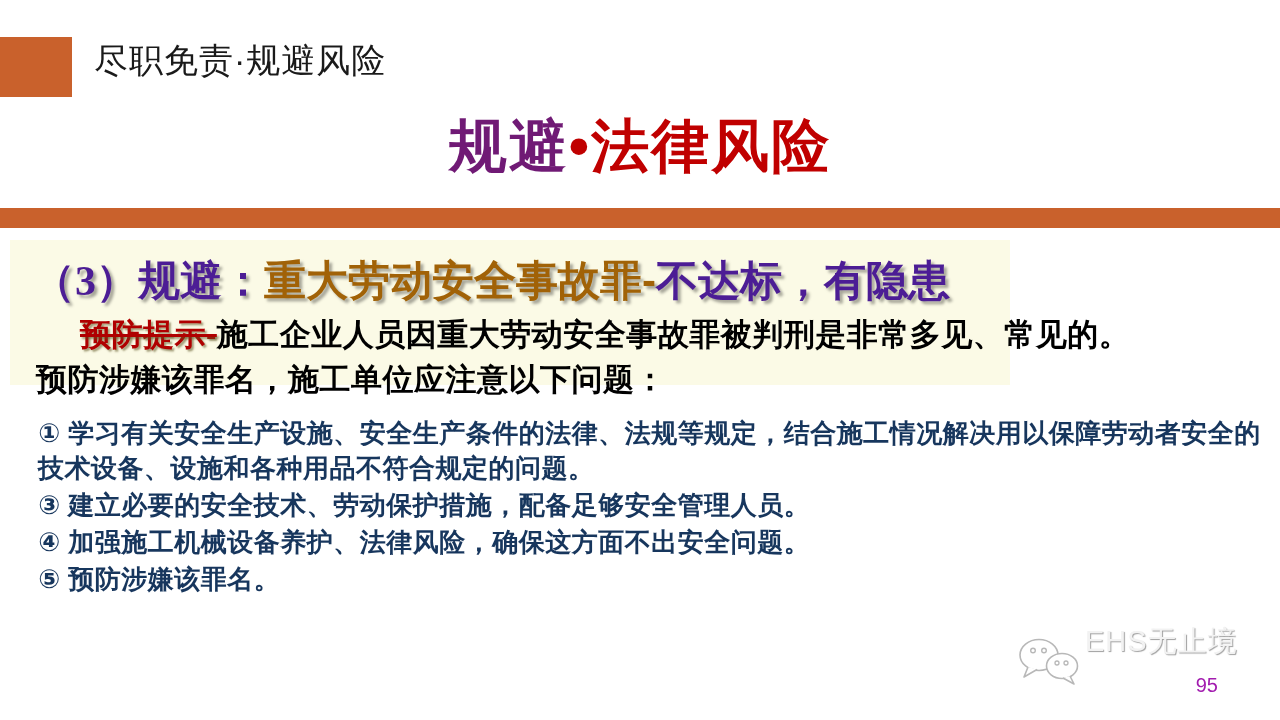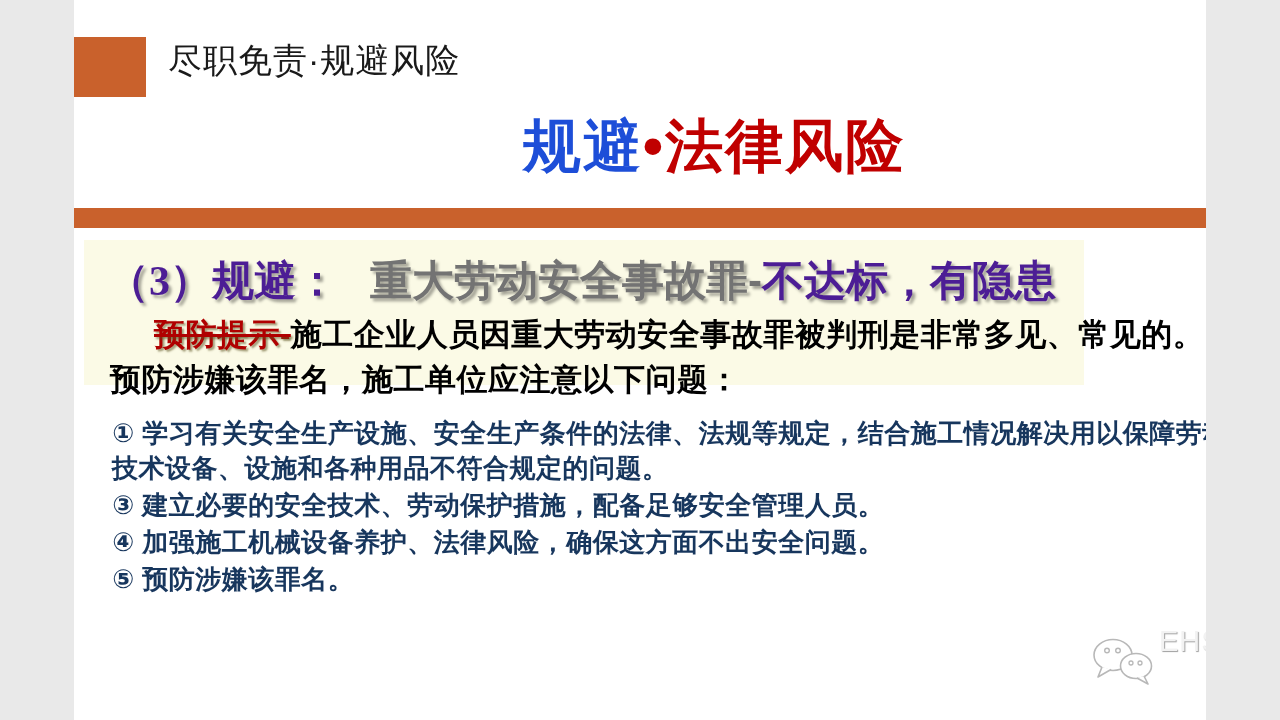--- a/index.html
+++ b/index.html
@@ -1,18 +1,18 @@
 <!DOCTYPE html>
 <html><head>
 <meta charset="utf-8">
 <style>
   html,body{margin:0;padding:0;background:#e9e9e9;}
   .slide{
     position:relative;
-    width:1132px;height:720px;
+    width:1280px;height:720px;
     background:#ffffff;
     overflow:hidden;
     font-family:"Liberation Sans","DejaVu Sans",sans-serif;
     margin:0 auto;
   }
   
   .accent-square{
     position:absolute;left:0;top:37px;width:72px;height:60px;
     background:#c9612c;
   }
@@ -20,41 +20,41 @@
     position:absolute;left:94px;top:43px;
     font-size:34px;line-height:34px;color:#1a1a1a;
     letter-spacing:1px;white-space:nowrap;
   }
   
   .main-title{
     position:absolute;left:0;top:110px;width:1280px;
     text-align:center;font-size:58px;line-height:72px;font-weight:800;
     letter-spacing:2px;white-space:nowrap;
   }
-  .t-navy{color:#1d4ed8;}
+  .t-navy{color:#701a75;}
   .t-red{color:#c00000;}
   
   .divider-bar{
     position:absolute;left:0;top:208px;width:1280px;height:20px;
     background:#c9612c;
   }
   
   .highlight-box{
     position:absolute;left:10px;top:240px;width:1000px;height:145px;
     background:#fbfae6;
   }
   
   .section-heading{
     position:absolute;left:33px;top:255px;
     font-size:42px;line-height:52px;font-weight:800;white-space:nowrap;
     text-shadow:3px 3px 3px rgba(0,0,0,0.35);
     letter-spacing:0px;
   }
   .h-blue{color:#4c1d95;font-family:Liberation Serif, serif;}
-  .h-red{color:#737373;margin-left:32px;}
+  .h-red{color:#a16207;}
   
   .para{
     position:absolute;left:36px;top:312px;width:1230px;
     font-size:31px;line-height:45px;font-weight:800;color:#000;
     letter-spacing:0.5px;
   }
   .para-line{white-space:nowrap;}
   .tip-label{
     color:#b00000;
     text-decoration:line-through;

